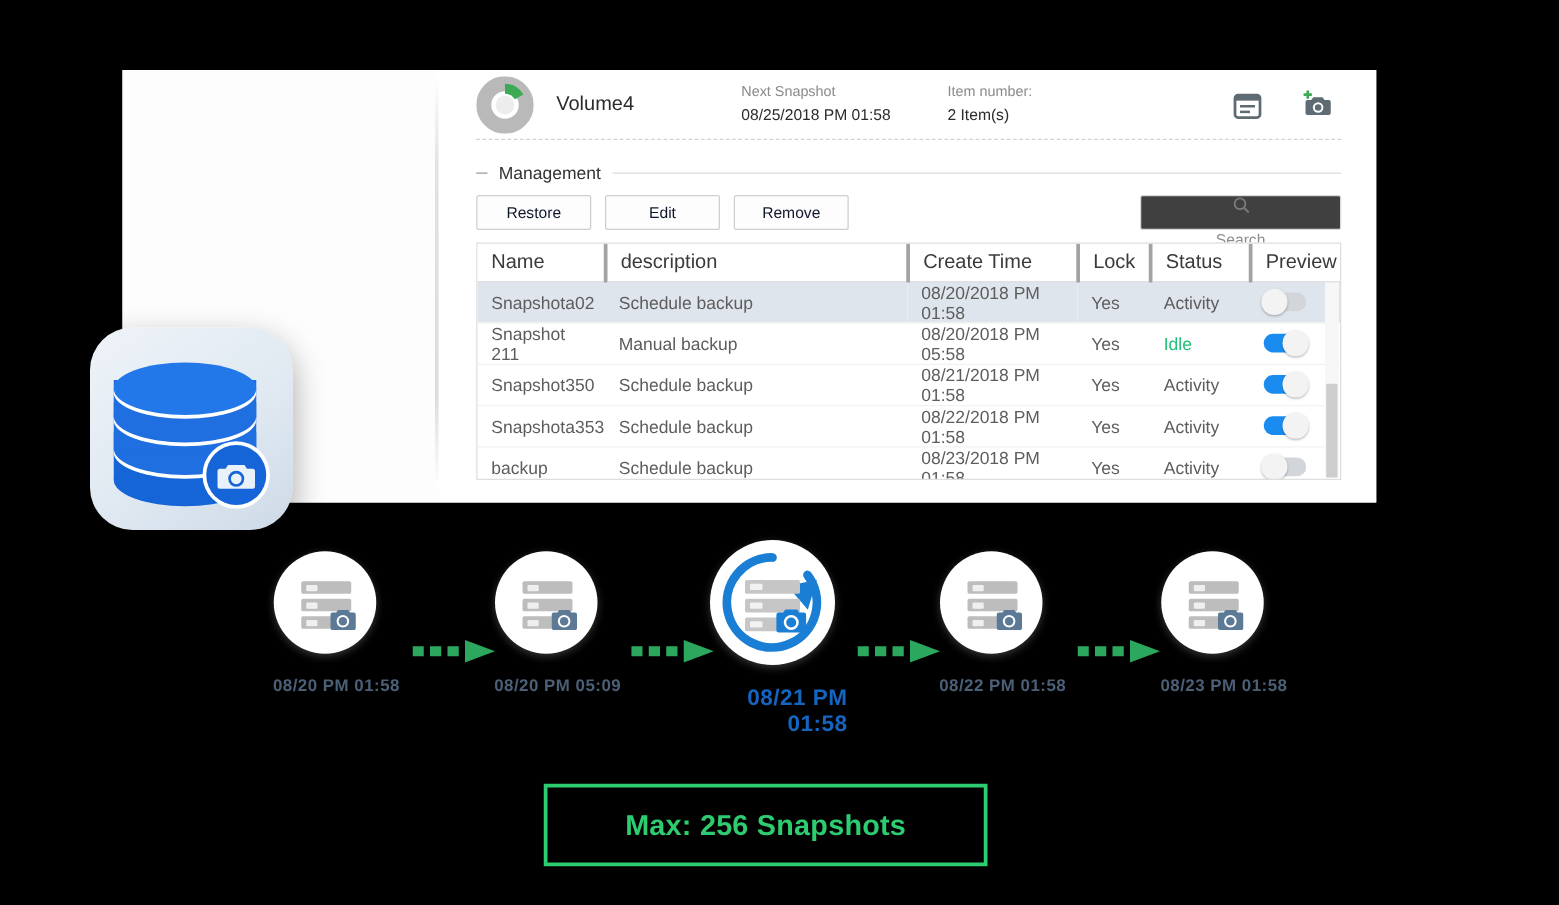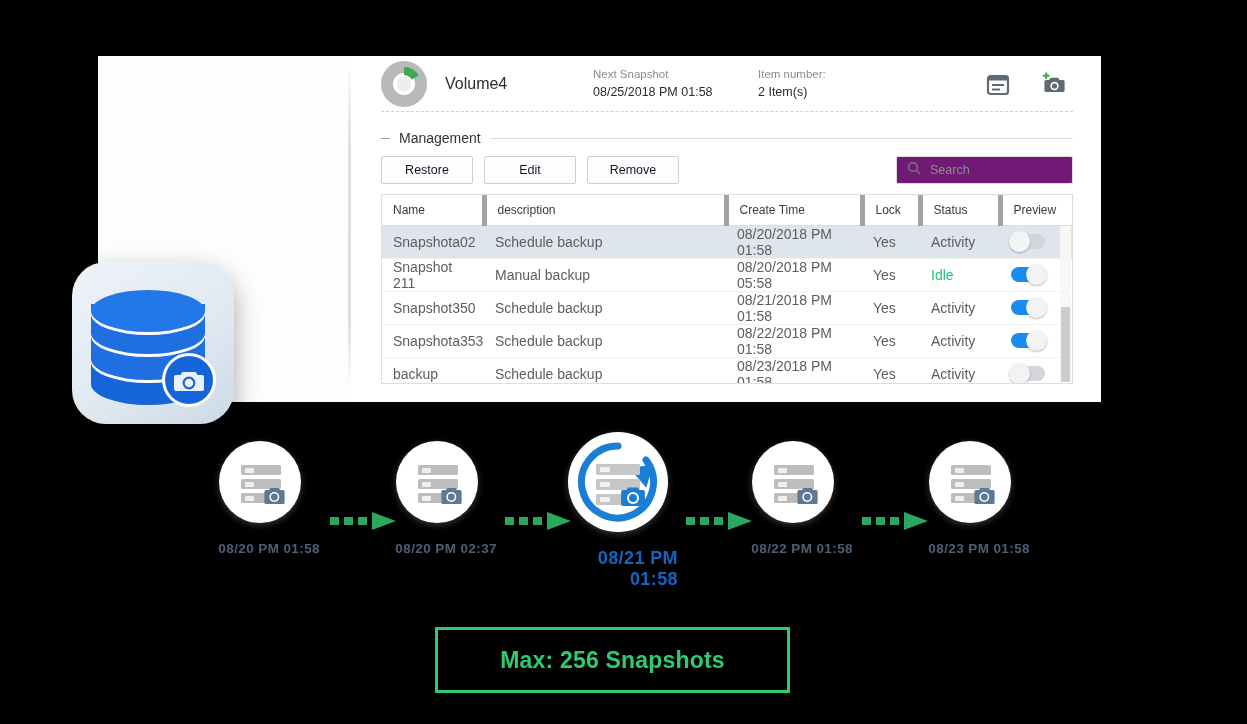--- a/index.html
+++ b/index.html
@@ -55,36 +55,36 @@
   .mgmt-legend .rule { flex: 1; height: 1px; background: #dcdcdc; }
 
   .toolbar { display: flex; align-items: center; gap: 11px; }
   .btn {
     min-width: 92px; height: 28px; padding: 0 12px;
     border: 1px solid #cfcfcf; background: #fdfdfd; border-radius: 2px;
     font-size: 12.5px; color: #0f172a; cursor: pointer;
     display: flex; align-items: center; justify-content: center;
   }
   .search-box {
-    margin-left: auto; width: 177px; height: 28px;
-    border: 1px solid #d9d9d9; background: #701a75; border-radius: 2px;
-    display: flex; align-items: center; gap: 9px; padding: 0 10px;
+    margin-left: auto; width: 161px; height: 28px;
+    border: 1px solid #d9d9d9; background: #404040; border-radius: 2px;
+    display: flex; align-items: center; gap: 9px; padding: 0 10px; flex-direction: column;
   }
   .search-box .txt { font-size: 12.5px; color: #8e8e8e; }
 
   
   .tbl-wrap {
     margin-top: 10px; border: 1px solid #dedede; background:#fff;
     position: relative; height: 190px; overflow: hidden;
   }
   table.snap { width: 100%; border-collapse: collapse; table-layout: fixed; }
   table.snap th {
-    font-weight: normal; font-size: 12px; color: #3a3a3a;
+    font-weight: normal; font-size: 16px; color: #3a3a3a;
     text-align: left; height: 30px; padding: 0 11px;
-    border-right: 5px solid #a3a3a3; border-bottom: 1px solid #dedede;
+    border-right: 3px solid #a3a3a3; border-bottom: 1px solid #dedede;
     background: #fff;
   }
   table.snap td {
     font-size: 14px; color: #5d5d5d; height: 31px; padding: 0 11px;
     border-bottom: 1px solid #f2f2f2;
   }
   table.snap tr.sel td { background: #dfe5ec; }
   .col-name { width: 102px; }
   .col-desc { width: 242px; }
   .col-time { width: 136px; }
@@ -359,21 +359,21 @@
           <rect x="26" y="27" width="9" height="5" rx="1" fill="#efefef"></rect>
           <rect x="22" y="38" width="40" height="10" rx="1.5" fill="#bdbdbd"></rect>
           <rect x="26" y="41" width="9" height="5" rx="1" fill="#efefef"></rect>
           <rect x="22" y="52" width="40" height="10" rx="1.5" fill="#bdbdbd"></rect>
           <rect x="26" y="55" width="9" height="5" rx="1" fill="#efefef"></rect>
           <path d="M47 49h3l1.4-2h8.2l1.4 2h3a1.6 1.6 0 0 1 1.6 1.6v10.8A1.6 1.6 0 0 1 63.6 63H47a1.6 1.6 0 0 1-1.6-1.6V50.6A1.6 1.6 0 0 1 47 49z" fill="#5c7996"></path>
           <circle cx="55.3" cy="56" r="5" fill="#ffffff"></circle>
           <circle cx="55.3" cy="56" r="3.4" fill="#5c7996"></circle>
         </svg>
       </div>
-      <div class="lbl">08/20 PM 02:37</div>
+      <div class="lbl">08/20 PM 05:09</div>
     </div>
 
     <div class="arrow" style="left:505px">
       <svg width="66" height="22" viewBox="0 0 66 22">
         <rect x="0" y="7" width="9" height="8" fill="#2ba85e"></rect>
         <rect x="14" y="7" width="9" height="8" fill="#2ba85e"></rect>
         <rect x="28" y="7" width="9" height="8" fill="#2ba85e"></rect>
         <path d="M42 2 L66 11 L42 20 Z" fill="#2ba85e"></path>
       </svg>
     </div>

